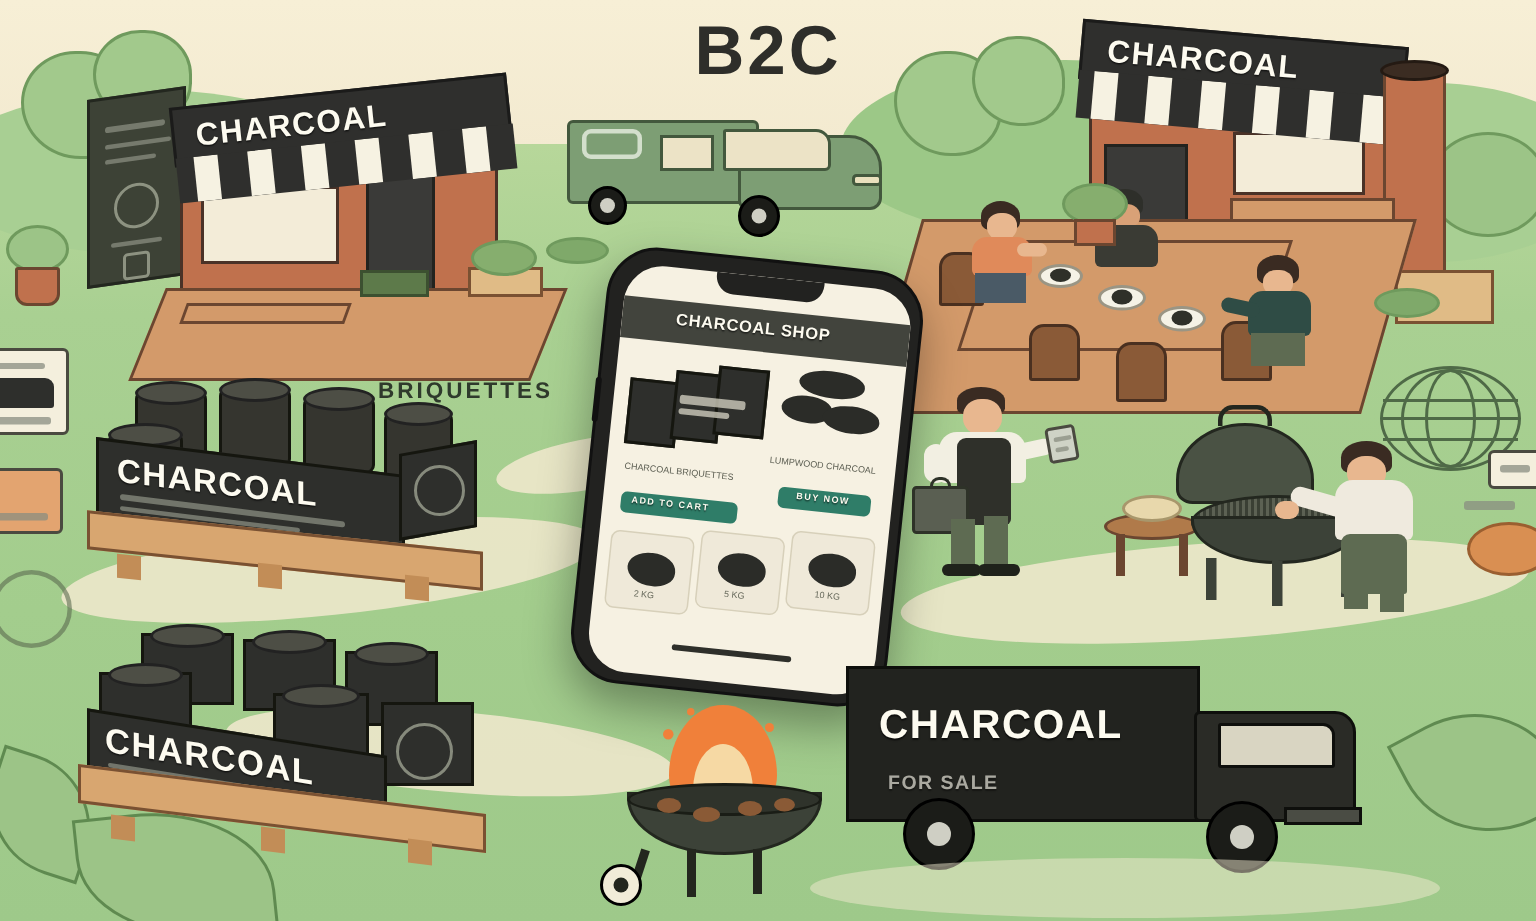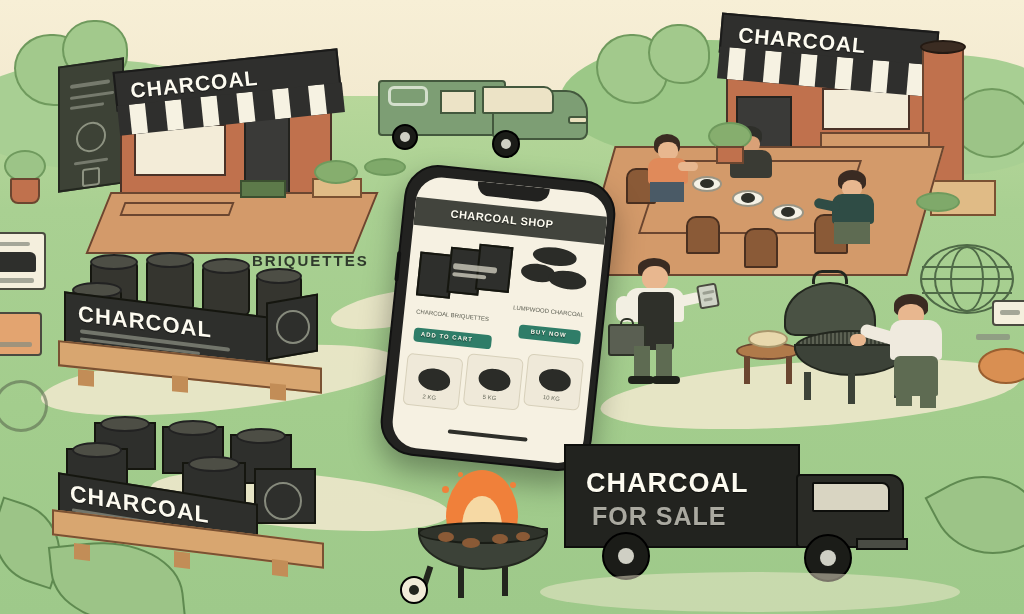--- a/index.html
+++ b/index.html
@@ -108,20 +108,21 @@
   <div class="abs tree" style="left:62px;top:20px;width:66px;height:62px;"></div>
   <div class="abs tree" style="left:596px;top:34px;width:72px;height:70px;"></div>
   <div class="abs tree" style="left:648px;top:24px;width:62px;height:60px;"></div>
   <div class="abs bush" style="left:952px;top:88px;width:80px;height:70px;"></div>
 
   <div class="abs path" style="left:40px;top:350px;width:360px;height:60px;transform:rotate(-6deg);"></div>
   <div class="abs path" style="left:150px;top:474px;width:300px;height:54px;transform:rotate(5deg);"></div>
   <div class="abs path" style="left:600px;top:362px;width:420px;height:64px;transform:rotate(-4deg);"></div>
   <div class="abs path" style="left:330px;top:292px;width:130px;height:34px;transform:rotate(-10deg);"></div>
 
+  <div class="abs title" style="left:0;top:6px;width:1024px;text-align:center;font-size:46px;">B2C</div>
 
   <div class="abs" style="left:58px;top:52px;width:310px;height:200px;">
 
     <div class="abs" style="left:0;top:10px;width:66px;height:126px;background:#3d4236;border:2px solid #23271f;transform:skewY(-8deg);">
       <div class="abs blur-line" style="left:10px;top:18px;width:40px;height:4px;"></div>
       <div class="abs blur-line" style="left:10px;top:30px;width:44px;height:3px;"></div>
       <div class="abs blur-line" style="left:10px;top:40px;width:34px;height:3px;"></div>
       <div class="abs seal" style="left:16px;top:58px;width:30px;height:30px;"></div>
       <div class="abs blur-line" style="left:14px;top:96px;width:34px;height:3px;"></div>
       <div class="abs seal" style="left:22px;top:104px;width:18px;height:18px;border-radius:3px;"></div>
@@ -435,21 +436,21 @@
     <div class="abs" style="left:60px;top:96px;width:6px;height:32px;background:#23261e;"></div>
     <div class="abs" style="left:104px;top:96px;width:6px;height:30px;background:#23261e;"></div>
     <div class="abs" style="left:26px;top:96px;width:6px;height:22px;background:#23261e;transform:rotate(18deg);"></div>
     <div class="abs wheel" style="left:2px;top:106px;width:28px;height:28px;background:#f1ecd8;"></div>
     <div class="abs hub" style="left:11px;top:115px;width:10px;height:10px;background:#23261e;"></div>
   </div>
 
   <div class="abs" style="left:556px;top:434px;width:380px;height:160px;">
     <div class="abs truck-box" style="left:8px;top:10px;width:236px;height:104px;">
       <div class="abs signtext" style="left:20px;top:22px;font-size:27px;">CHARCOAL</div>
-      <div class="abs signtext" style="left:26px;top:56px;font-size:25px;opacity:.62;">FOR SALE</div>
+      <div class="abs signtext" style="left:26px;top:68px;font-size:13px;opacity:.62;">FOR SALE</div>
     </div>
     <div class="abs truck-cab" style="left:240px;top:40px;width:108px;height:74px;border-radius:4px 14px 6px 4px;"></div>
     <div class="abs" style="left:256px;top:48px;width:78px;height:30px;background:#d9d5c2;border:2px solid #0e0f0c;border-radius:2px 8px 2px 2px;"></div>
     <div class="abs" style="left:300px;top:104px;width:52px;height:12px;background:#4a4c44;border:2px solid #0e0f0c;"></div>
 
     <div class="abs wheel" style="left:46px;top:98px;width:48px;height:48px;"></div>
     <div class="abs hub" style="left:62px;top:114px;width:16px;height:16px;"></div>
     <div class="abs wheel" style="left:248px;top:100px;width:48px;height:48px;"></div>
     <div class="abs hub" style="left:264px;top:116px;width:16px;height:16px;"></div>
   </div>

